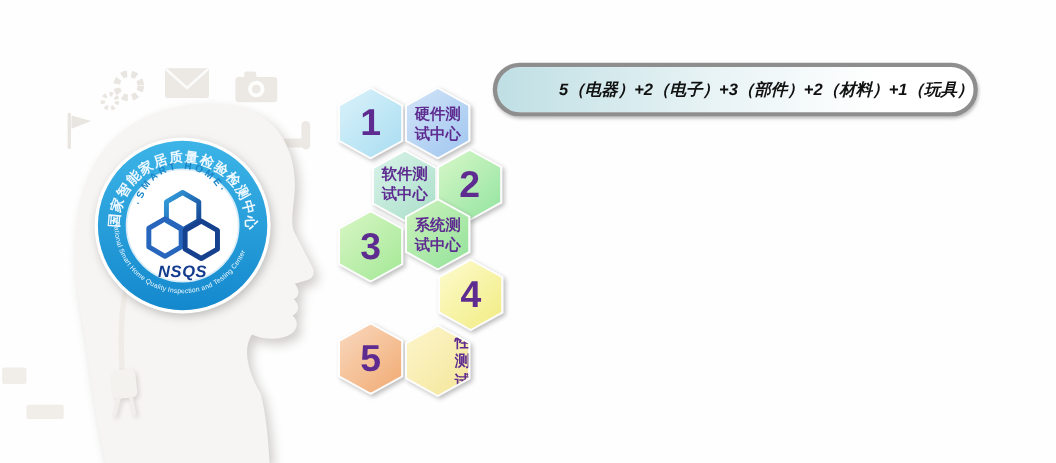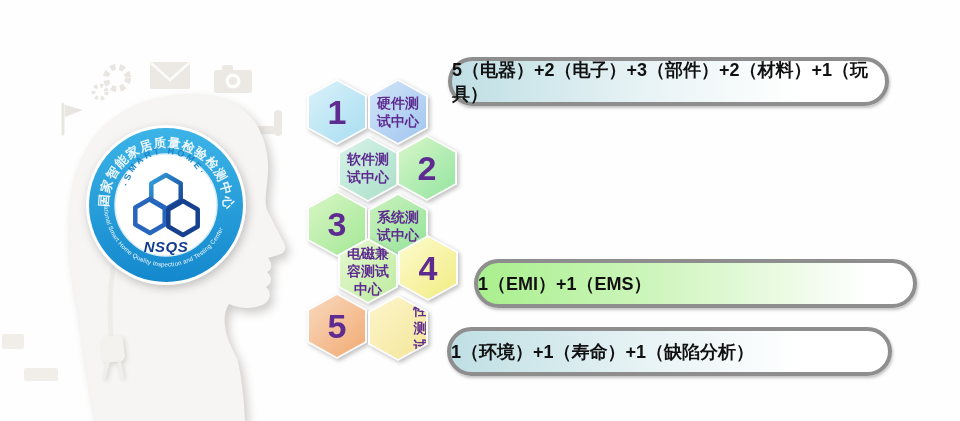--- a/index.html
+++ b/index.html
@@ -15,23 +15,23 @@
   .hex-outer{position:absolute;inset:0;background:rgba(255,255,255,.95);
              clip-path:polygon(50% 0,100% 25%,100% 75%,50% 100%,0 75%,0 25%);}
   .hex-inner{position:absolute;inset:2px;display:flex;align-items:center;justify-content:center;
              text-align:center;clip-path:polygon(50% 0,100% 25%,100% 75%,50% 100%,0 75%,0 25%);
              color:#5e2c91;}
   .hex-num .hex-inner{font-size:34px;font-weight:800;}
   .hex-label .hex-inner{font-size:14px;font-weight:bold;line-height:1.3;white-space:pre-line;}
   
   .pill{position:absolute;height:49px;width:441px;box-sizing:border-box;z-index:5;
         border:4px solid #8e8e8e;border-radius:26px;
-        display:flex;align-items:center;justify-content:flex-start;
-        font-size:18px;font-weight:bold;color:#111;letter-spacing:0;
-        box-shadow:1px 2px 3px rgba(80,80,80,.35);}
+        display:flex;align-items:center;justify-content:flex-end;
+        font-size:15px;font-weight:bold;color:#111;letter-spacing:0;
+        box-shadow:1px 2px 3px rgba(80,80,80,.35);font-style:italic;}
   .pill.cyan {background:linear-gradient(to right,#bfdfe4 0%,#e8f3f5 45%,#ffffff 80%);}
   .pill.green{background:linear-gradient(to right,#a9ef8d 0%,#dcf8cf 55%,#ffffff 90%);}
 </style>
 </head>
 <body>
 <div class="stage">
 
   <svg class="bg-svg" width="960" height="421" viewBox="0 0 960 421">
     <g fill="#ebe8e4">
       <g>
@@ -146,31 +146,24 @@
   <div class="hexwrap hex-num" style="left:397px;top:135px;">
     <div class="hex-outer">
         <div class="hex-inner" style="background: linear-gradient(135deg, rgb(216, 247, 201), rgb(147, 228, 160));">2</div>
       </div>
     </div>
   <div class="hexwrap hex-num" style="left:307px;top:191px;">
     <div class="hex-outer">
         <div class="hex-inner" style="background: linear-gradient(135deg, rgb(216, 246, 196), rgb(163, 232, 150));">3</div>
       </div>
     </div>
-  <div class="hexwrap hex-label" style="left:368px;top:193px;">
+  <div class="hexwrap hex-label" style="left:368px;top:180px;">
     <div class="hex-outer">
         <div class="hex-inner" style="background: linear-gradient(135deg, rgb(205, 242, 189), rgb(146, 226, 154));">系统测
 试中心</div>
-      </div>
-    </div>
-  <div class="hexwrap hex-label" style="left:338px;top:238px;">
-    <div class="hex-outer">
-        <div class="hex-inner" style="background: linear-gradient(135deg, rgb(231, 248, 210), rgb(189, 235, 159));">电磁兼
-容测试
-中心</div>
       </div>
     </div>
   <div class="hexwrap hex-num" style="left:398px;top:235px;">
     <div class="hex-outer">
         <div class="hex-inner" style="background: linear-gradient(135deg, rgb(253, 251, 206), rgb(241, 236, 130));">4</div>
       </div>
     </div>
   <div class="hexwrap hex-num" style="left:307px;top:293px;">
     <div class="hex-outer">
         <div class="hex-inner" style="background: linear-gradient(135deg, rgb(249, 217, 191), rgb(241, 170, 114));">5</div>
@@ -180,20 +173,14 @@
     <div class="hex-outer">
         <div class="hex-inner" style="background: linear-gradient(135deg, rgb(253, 245, 203), rgb(244, 230, 154)); padding-left: 45px;">可靠性
 测试中
 心</div>
       </div>
     </div>
 
   <div class="pill cyan" style="left:448px;top:57px;">
     <span>5（电器）+2（电子）+3（部件）+2（材料）+1（玩具）</span>
     </div>
-  <div class="pill green" style="left:474px;top:259px;width:443px;">
-    <span>1（EMI）+1（EMS）</span>
-    </div>
-  <div class="pill cyan" style="left:447px;top:327px;width:445px;">
-    <span>1（环境）+1（寿命）+1（缺陷分析）</span>
-    </div>
 
 </div>
 
 </body></html>

